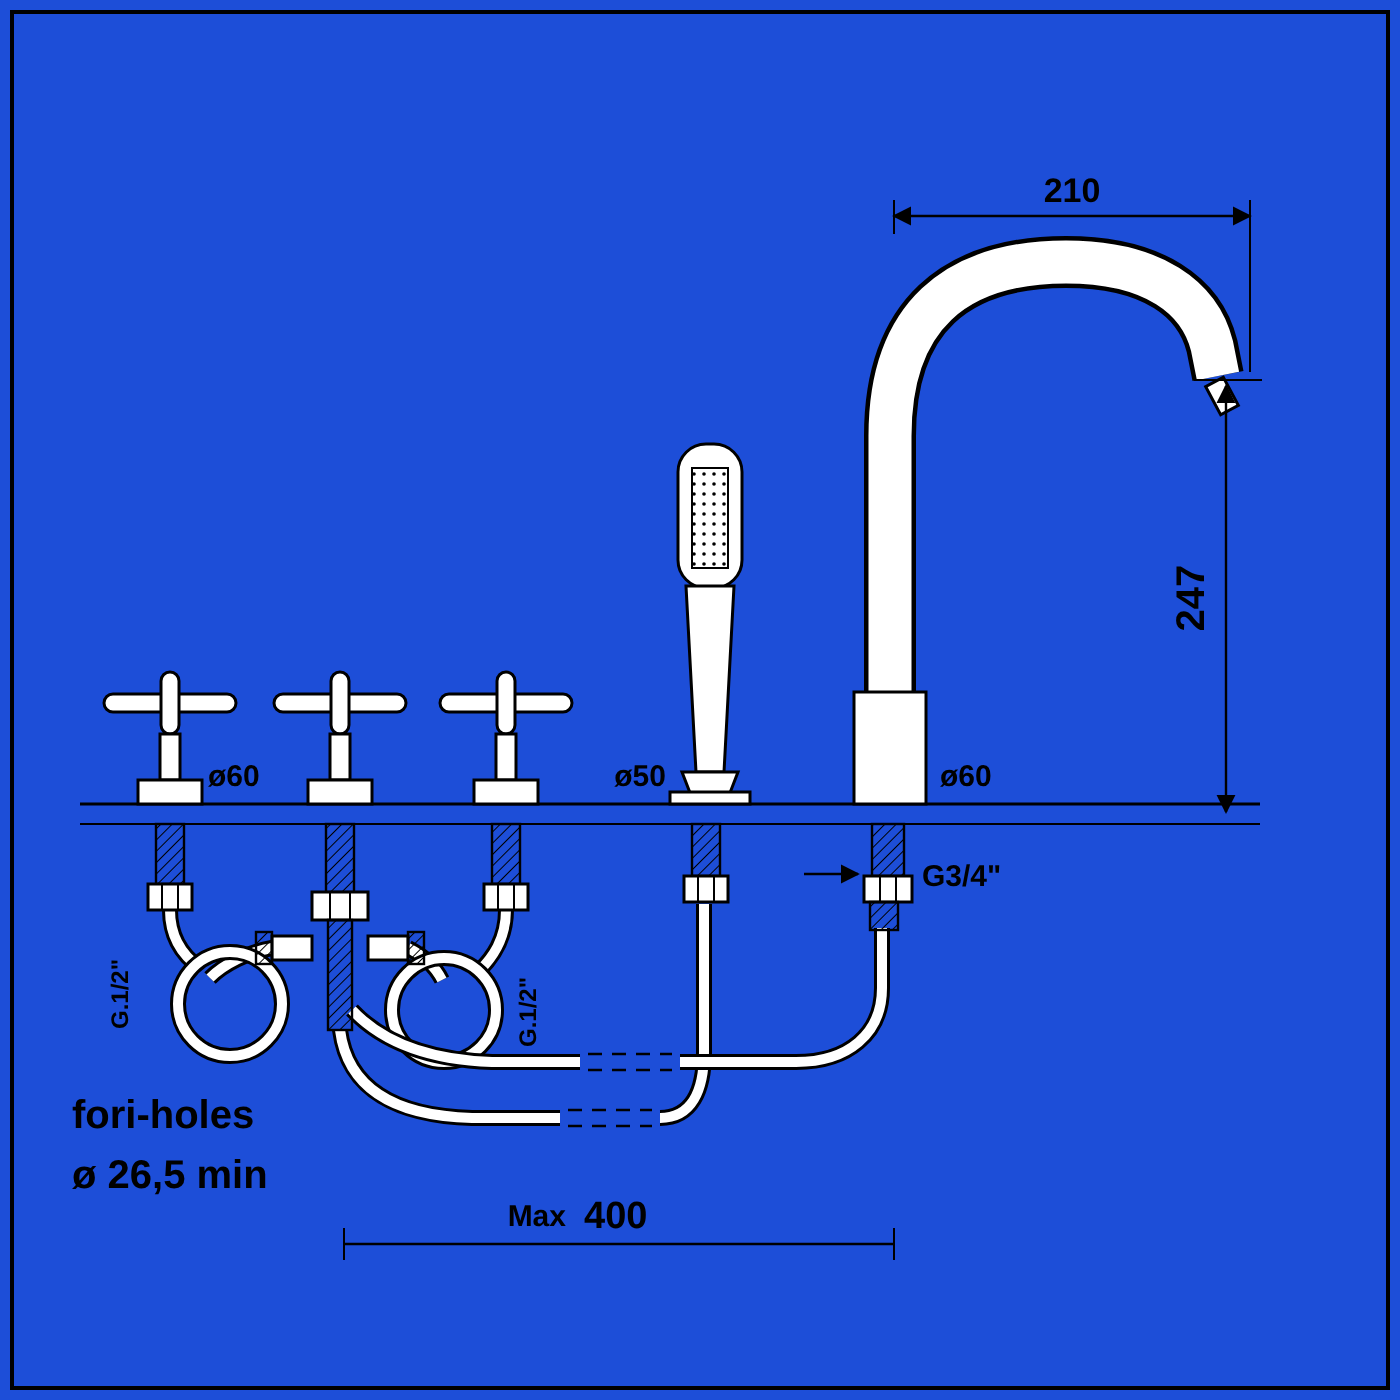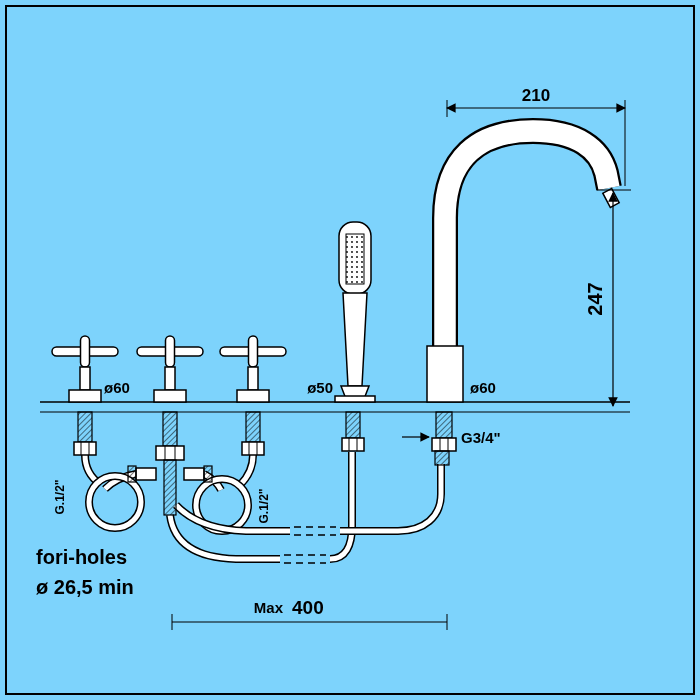--- a/index.html
+++ b/index.html
@@ -1,16 +1,16 @@
 <!DOCTYPE html>
 <html><head>
 <meta charset="utf-8">
 <style>
   html,body{margin:0;padding:0;background:#fff;}
-  .stage{position:relative;width:700px;height:700px;background:#7dd3fc;overflow:hidden;}
+  .stage{position:relative;width:700px;height:700px;background:#1d4ed8;overflow:hidden;}
   svg{position:absolute;left:0;top:0;}
   svg text{font-family:"Liberation Sans",sans-serif;font-weight:bold;fill:#000;}
   .ln{stroke:#000;stroke-width:1.5;fill:none;}
   .thin{stroke:#000;stroke-width:1;fill:none;}
   .fw{fill:#fff;stroke:#000;stroke-width:1.5;}
   .hatch{fill:url(#hatch);stroke:#000;stroke-width:1.2;}
   .po{stroke:#000;stroke-width:8;fill:none;}
   .pi{stroke:#fff;stroke-width:5;fill:none;}
   .tube-o{stroke:#000;stroke-width:26;fill:none;}
   .tube-i{stroke:#fff;stroke-width:21.5;fill:none;}

